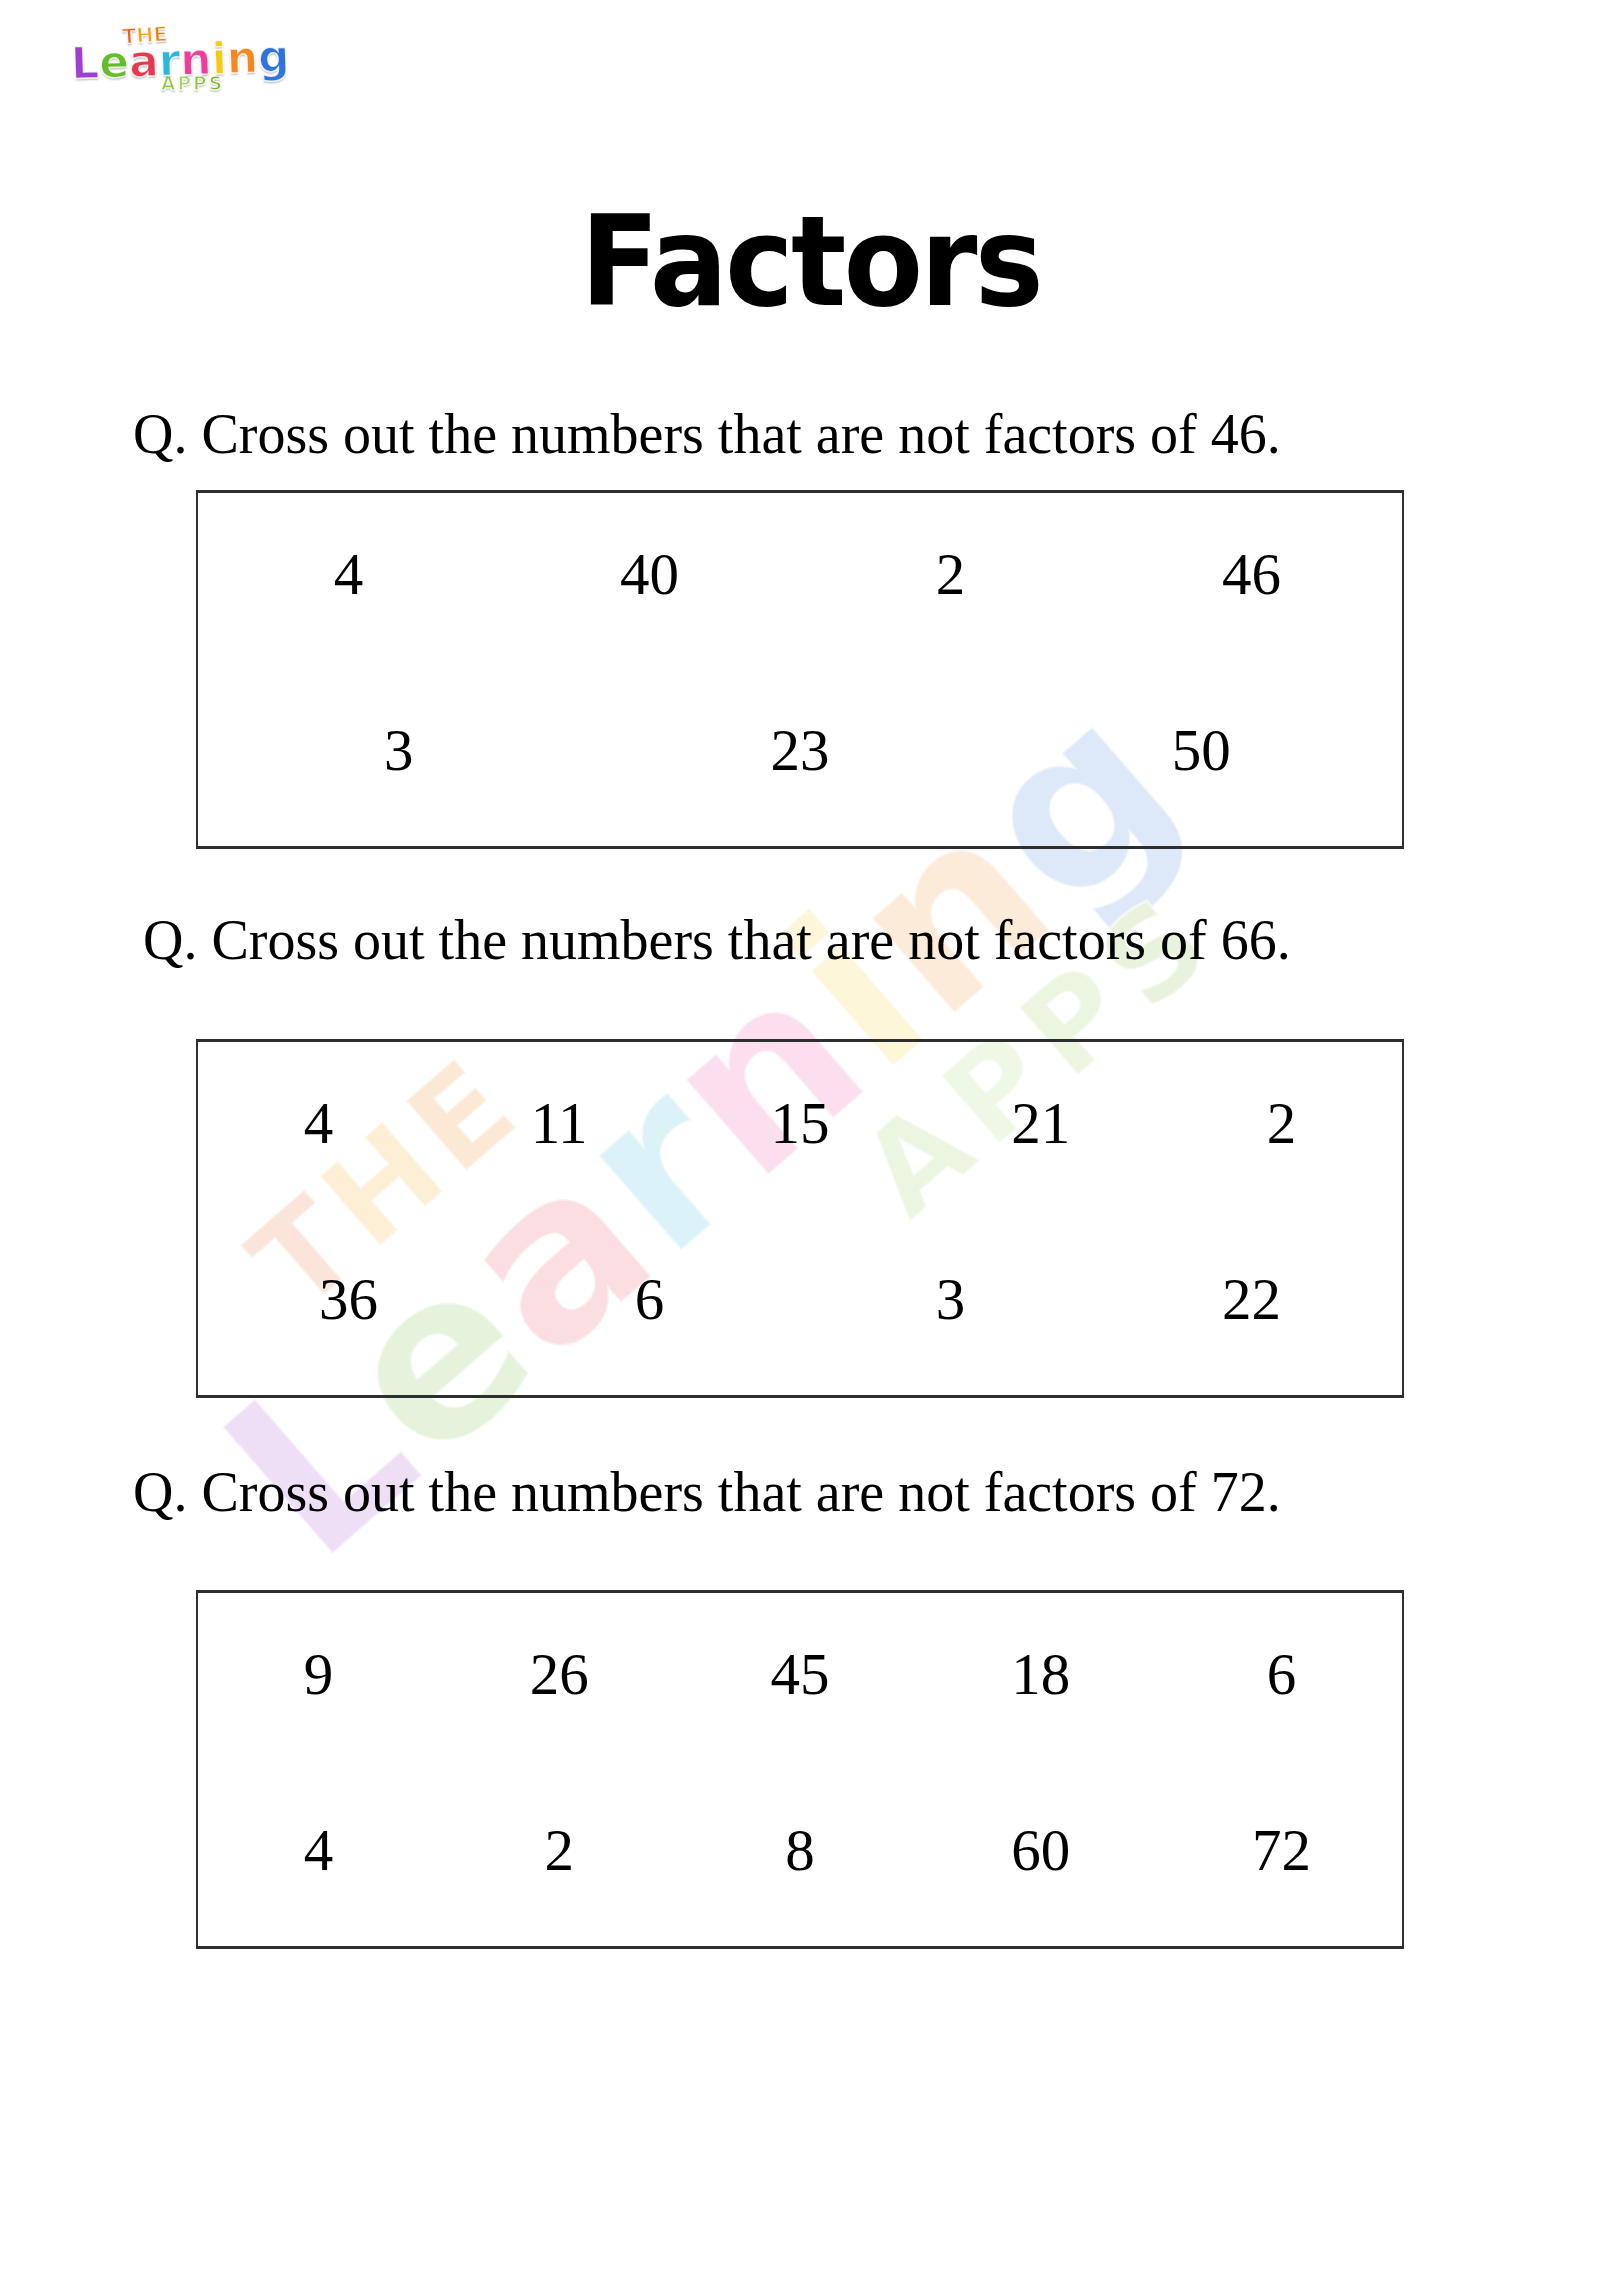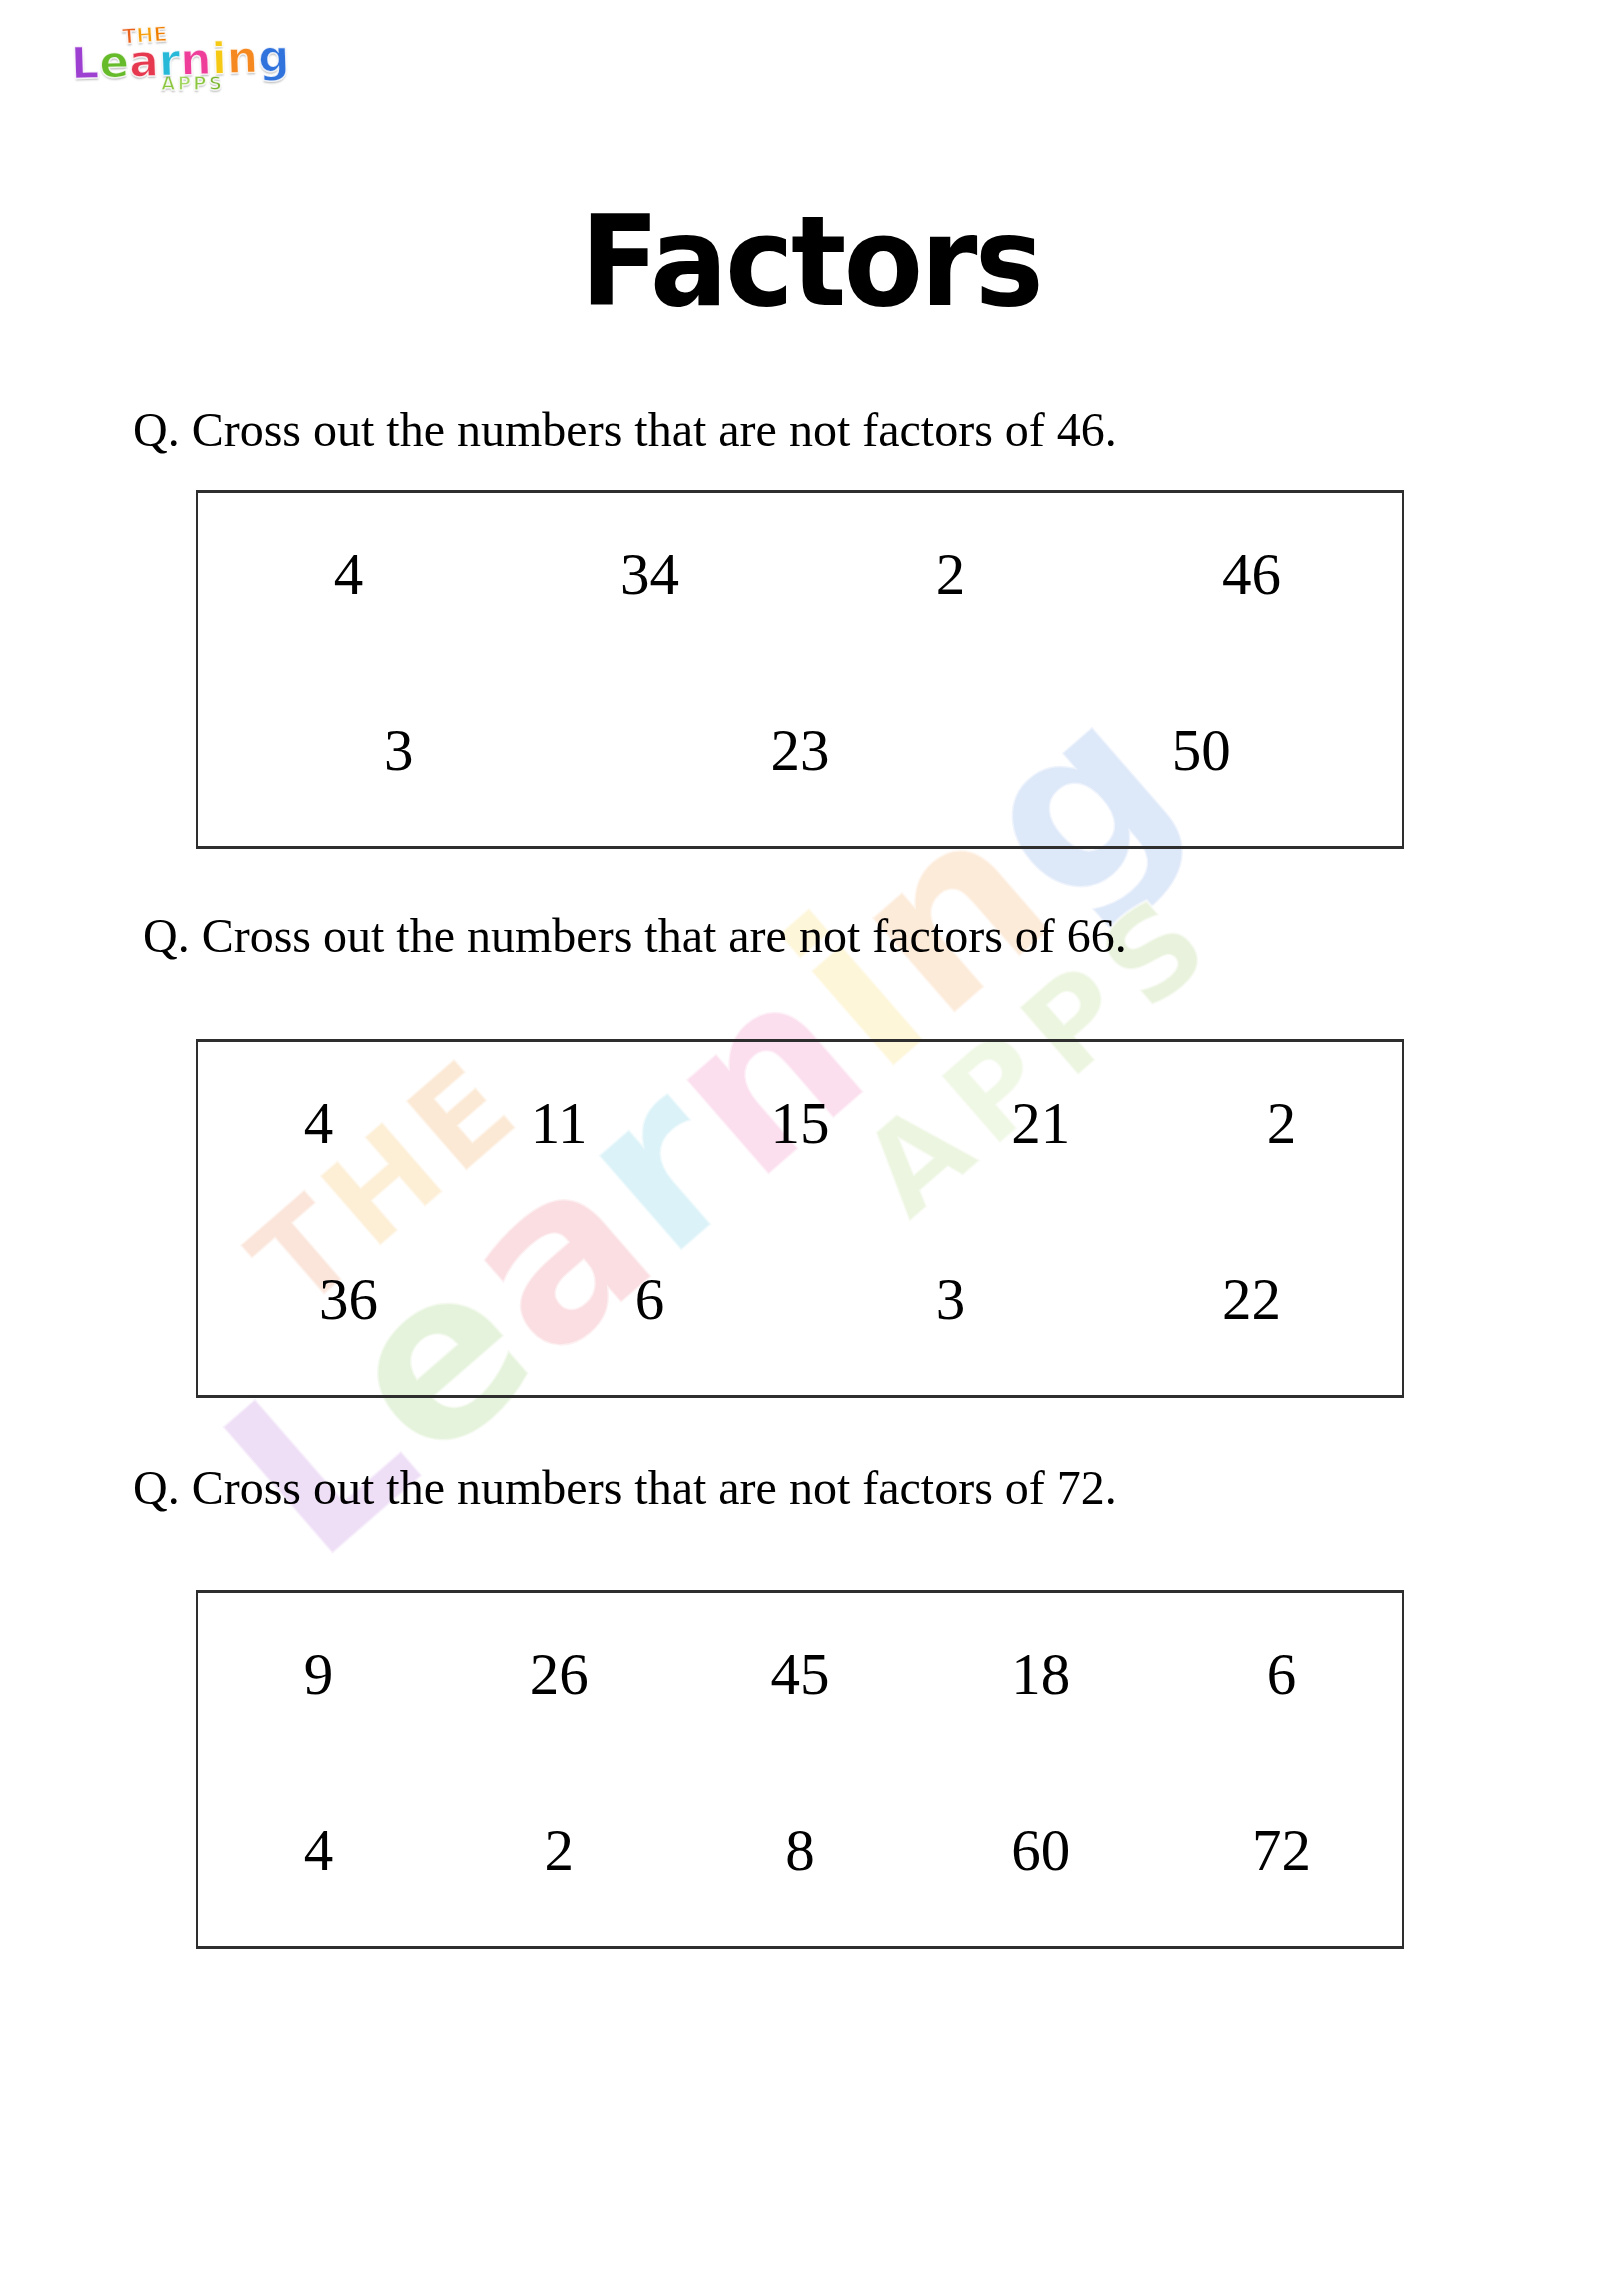--- a/index.html
+++ b/index.html
@@ -47,21 +47,21 @@
     text-align:center; z-index:1;
     font-family:"DejaVu Sans", sans-serif;
     font-weight:900; font-size:116px;
     letter-spacing:-2.9px;
     transform:scaleY(1.08);
   }
 
   
   .question {
     position:absolute; left:133px; z-index:1;
-    font-size:48px; line-height:1.1;font-family:Liberation Serif, serif;
+    font-size:56px; line-height:1.1;font-family:Liberation Serif, serif;
   }
   .q1 { top:404px; }
   .q2 { top:910px; left:143px; }
   .q3 { top:1462px; }
 
   .grid {
     position:absolute; left:196px; width:1208px; height:359px; z-index:1;
     border:2px solid #2e2e2e; border-top-width:3.9px; border-bottom-width:3.9px;
     background:transparent;
     display:flex; flex-direction:column;
@@ -101,21 +101,21 @@
     <div class="logo-learning"><span style="color: rgb(157, 63, 209);">L</span><span style="color: rgb(102, 187, 42);">e</span><span style="color: rgb(230, 57, 80);">a</span><span style="color: rgb(40, 184, 216);">r</span><span style="color: rgb(238, 62, 154);">n</span><span style="color: rgb(246, 201, 21);">i</span><span style="color: rgb(245, 136, 31);">n</span><span style="color: rgb(49, 115, 221);">g</span></div>
     <div class="logo-apps"><span style="color: rgb(140, 198, 63);">A</span><span style="color: rgb(163, 213, 95);">P</span><span style="color: rgb(140, 198, 63);">P</span><span style="color: rgb(122, 181, 46);">S</span></div>
   </div>
 
   <h1 class="title">Factors</h1>
 
   <p class="question q1">Q. Cross out the numbers that are not factors of 46.</p>
   <div class="grid t1">
     <div class="row">
       <span class="num">4</span>
-      <span class="num">34</span>
+      <span class="num">40</span>
       <span class="num">2</span>
       <span class="num">46</span>
     </div>
     <div class="row">
       <span class="num">3</span>
       <span class="num">23</span>
       <span class="num">50</span>
     </div>
   </div>
 

